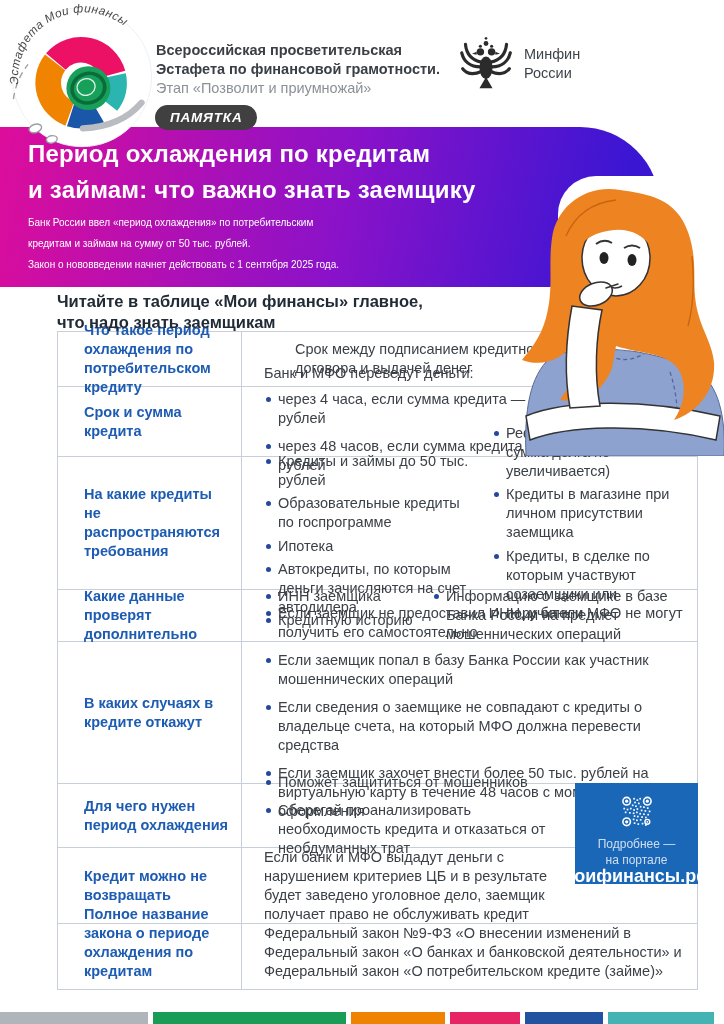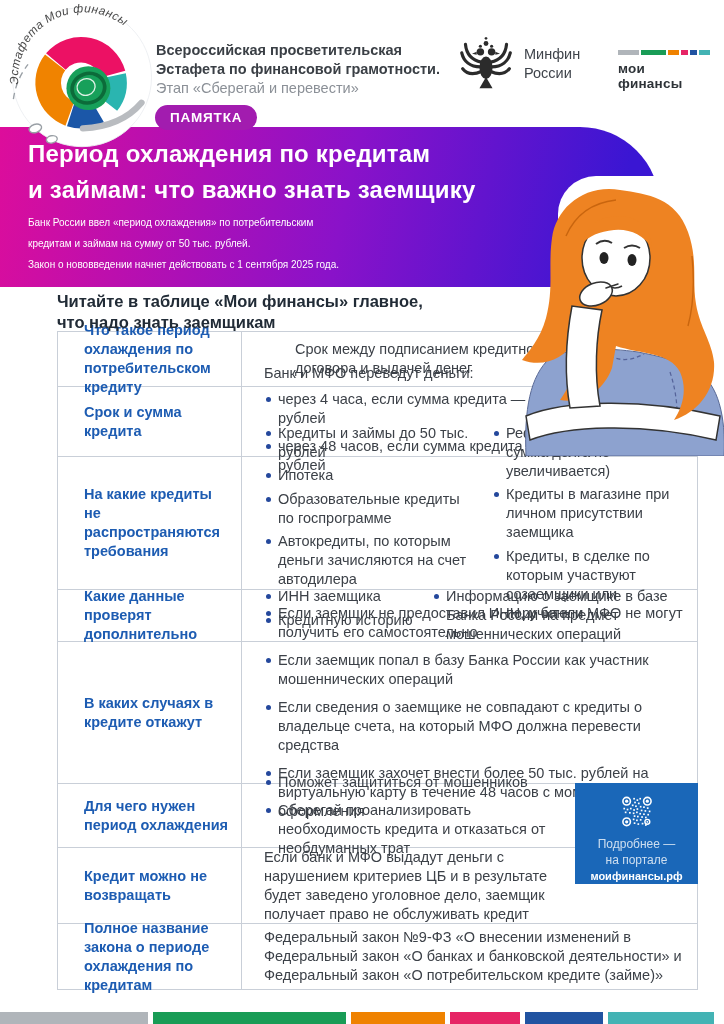--- a/index.html
+++ b/index.html
@@ -12,22 +12,22 @@
   .campaign .b1,.campaign .b2{font-weight:bold;color:#3a3f45;}
   .campaign .b3{color:#8b9097;}
   .minfin{position:absolute;left:458px;top:36px;display:flex;align-items:center;gap:10px;z-index:6;}
   .minfin-text{font-size:14.5px;line-height:19px;color:#3f444b;}
   .mf-logo{position:absolute;left:618px;top:50px;width:94px;z-index:6;}
   .mf-stripe{display:flex;gap:2px;height:5px;width:92px;margin-bottom:6px;}
   .mf-stripe div{height:5px;}
   .mf-label{font-size:13.5px;font-weight:bold;color:#2e3338;letter-spacing:.2px;}
 
   
-  .badge{position:absolute;left:155px;top:105px;z-index:7;background:#a21caf;color:#fff;
-         font-size:13.5px;font-weight:bold;letter-spacing:.8px;padding:5px 15px;border-radius:14px;}
+  .badge{position:absolute;left:155px;top:105px;z-index:7;background:#404040;color:#fff;
+         font-size:13.5px;font-weight:bold;letter-spacing:.8px;padding:5px 15px;border-radius:14px;font-style:italic;}
   .banner{position:absolute;left:0;top:127px;width:660px;height:160px;z-index:1;
           border-radius:0 82px 82px 0;
           background:linear-gradient(102deg,#dd0d9b 0%,#8a12c9 52%,#3a16d3 92%);}
   .banner h1{margin:0;position:absolute;left:28px;top:9px;color:#fff;font-size:24px;
              line-height:36px;font-weight:bold;letter-spacing:.2px;}
   .banner .sub{position:absolute;left:28px;top:85px;color:#fff;font-size:10px;line-height:21px;}
 
   .woman{position:absolute;left:520px;top:176px;width:204px;height:280px;z-index:4;}
 
   
@@ -38,36 +38,36 @@
   .tbl{position:absolute;left:57px;top:331px;width:641px;border:1px solid #c9cfd8;z-index:3;
        box-sizing:border-box;background:#fff0;}
   .row{display:flex;box-sizing:border-box;border-top:1px solid #c9cfd8;}
   .row:first-child{border-top:none;}
   .lab{flex:0 0 184px;box-sizing:border-box;border-right:1px solid #c9cfd8;
        display:flex;align-items:center;padding:8px 12px 8px 26px;}
   .lab span{font-size:14.5px;font-weight:bold;color:#1d5cb2;line-height:19px;}
   .cell{flex:1;box-sizing:border-box;display:flex;flex-direction:column;justify-content:center;
         padding:8px 14px 8px 22px;font-size:14.5px;line-height:19px;color:#3c4148;}
   .h1{height:54px;gap:31px;}.h2{height:70px;}.h3{height:133px;}.h4{height:52px;}
-  .h5{height:142px;}.h6{height:64px;}.h7{height:76px;}.h8{height:66px;}
+  .h5{height:142px;}.h6{height:64px;}.h7{height:76px;}.h8{height:66px;align-items:flex-end;}
   .cols{display:flex;gap:16px;}
-  .col1a{flex:0 0 212px;}
+  .col1a{flex:0 0 212px;margin-top:28px;}
   .col1b{flex:0 0 152px;}
   .colfl{flex:1;}
   .b{position:relative;padding-left:14px;margin:4.5px 0;}
   .b::before{content:"";position:absolute;left:2px;top:7px;width:5px;height:5px;
              border-radius:50%;background:#24489c;}
   .narrow{padding-right:140px;}
 
   
   .qr-box{position:absolute;left:575px;top:783px;width:123px;height:101px;background:#1a67b8;
           z-index:5;display:flex;flex-direction:column;align-items:center;}
   .qr-box svg{margin-top:13px;}
   .qr-t{margin-top:9px;text-align:center;font-size:12px;line-height:16px;color:rgba(255,255,255,.78);}
-  .qr-portal{font-weight:bold;color:#fff;font-size:11px;}
+  .qr-portal{font-weight:bold;color:#fff;font-size:18px;}
 
   
   .stripe{position:absolute;left:0;bottom:0;height:12px;width:724px;display:flex;gap:5px;z-index:6;}
   .stripe div{height:12px;}
   .c-gray{background:#b0b5ba;}.c-green{background:#199c56;}.c-orange{background:#ef8200;}
   .c-pink{background:#e62565;}.c-blue{background:#2153a1;}.c-teal{background:#43b3b4;}
 </style>
 </head>
 <body>
 
@@ -94,21 +94,21 @@
 
     <path id="arcT" d="M16 92 A72 72 0 0 1 150 46" fill="none"></path>
     <text font-size="13" fill="#4a4a4a" font-style="italic" letter-spacing="0.5">
       <textPath href="#arcT" startOffset="4">Эстафета Мои финансы</textPath>
     </text>
   </svg>
 
   <div class="campaign">
     <div class="b1">Всероссийская просветительская</div>
     <div class="b2">Эстафета по финансовой грамотности.</div>
-    <div class="b3">Этап «Сберегай и перевести»</div>
+    <div class="b3">Этап «Позволит и приумножай»</div>
   </div>
 
   <div class="minfin">
     <svg width="56" height="56" viewBox="0 0 60 60">
       <g stroke="#2b2b2b" stroke-width="3.4" stroke-linecap="round" fill="none">
         <path d="M25 28 C15 26 9 19 8 9"></path>
         <path d="M24 33 C13 33 6 27 4 18"></path>
         <path d="M25 38 C16 42 9 40 5 35"></path>
         <path d="M35 28 C45 26 51 19 52 9"></path>
         <path d="M36 33 C47 33 54 27 56 18"></path>
@@ -124,31 +124,20 @@
       <circle cx="24" cy="11" r="1.7" fill="#2b2b2b"></circle>
       <circle cx="36" cy="11" r="1.7" fill="#2b2b2b"></circle>
       <path d="M30 4 v-3 M28.5 2.5 h3" stroke="#2b2b2b" stroke-width="1.4"></path>
     </svg>
     <div class="minfin-text">
       <div>Минфин</div>
       <div>России</div>
     </div>
   </div>
 
-  <div class="mf-logo">
-    <div class="mf-stripe">
-      <div class="c-gray" style="width:22px"></div>
-        <div class="c-green" style="width:27px"></div>
-      <div class="c-orange" style="width:11px"></div>
-        <div class="c-pink" style="width:8px"></div>
-      <div class="c-blue" style="width:7px"></div>
-        <div class="c-teal" style="width:12px"></div>
-    </div>
-    <div class="mf-label">мои финансы</div>
-  </div>
 
   <div class="badge">ПАМЯТКА</div>
 
   <div class="banner">
     <h1>
       <span>Период охлаждения по кредитам</span><br>
       <span>и займам: что важно знать заемщику</span>
     </h1>
     <div class="sub">
       <div>Банк России ввел «период охлаждения» по потребительским</div>
@@ -213,22 +202,22 @@
     </div>
 
     <div class="row h3">
       <div class="lab">
           <span>На какие кредиты не распространяются требования</span>
         </div>
       <div class="cell">
         <div class="cols">
           <div class="col1a">
             <div class="b">Кредиты и займы до 50 тыс. рублей</div>
+            <div class="b">Образовательные кредиты по госпрограмме</div>
             <div class="b">Ипотека</div>
-            <div class="b">Образовательные кредиты по госпрограмме</div>
             <div class="b">Автокредиты, по которым деньги зачисляются на счет автодилера</div>
           </div>
           <div class="colfl">
             <div class="b">Рефинансирование (если сумма долга не увеличивается)</div>
             <div class="b">Кредиты в магазине при личном присутствии заемщика</div>
             <div class="b">Кредиты, в сделке по которым участвуют  созаемщики или поручители</div>
           </div>
         </div>
       </div>
     </div>

